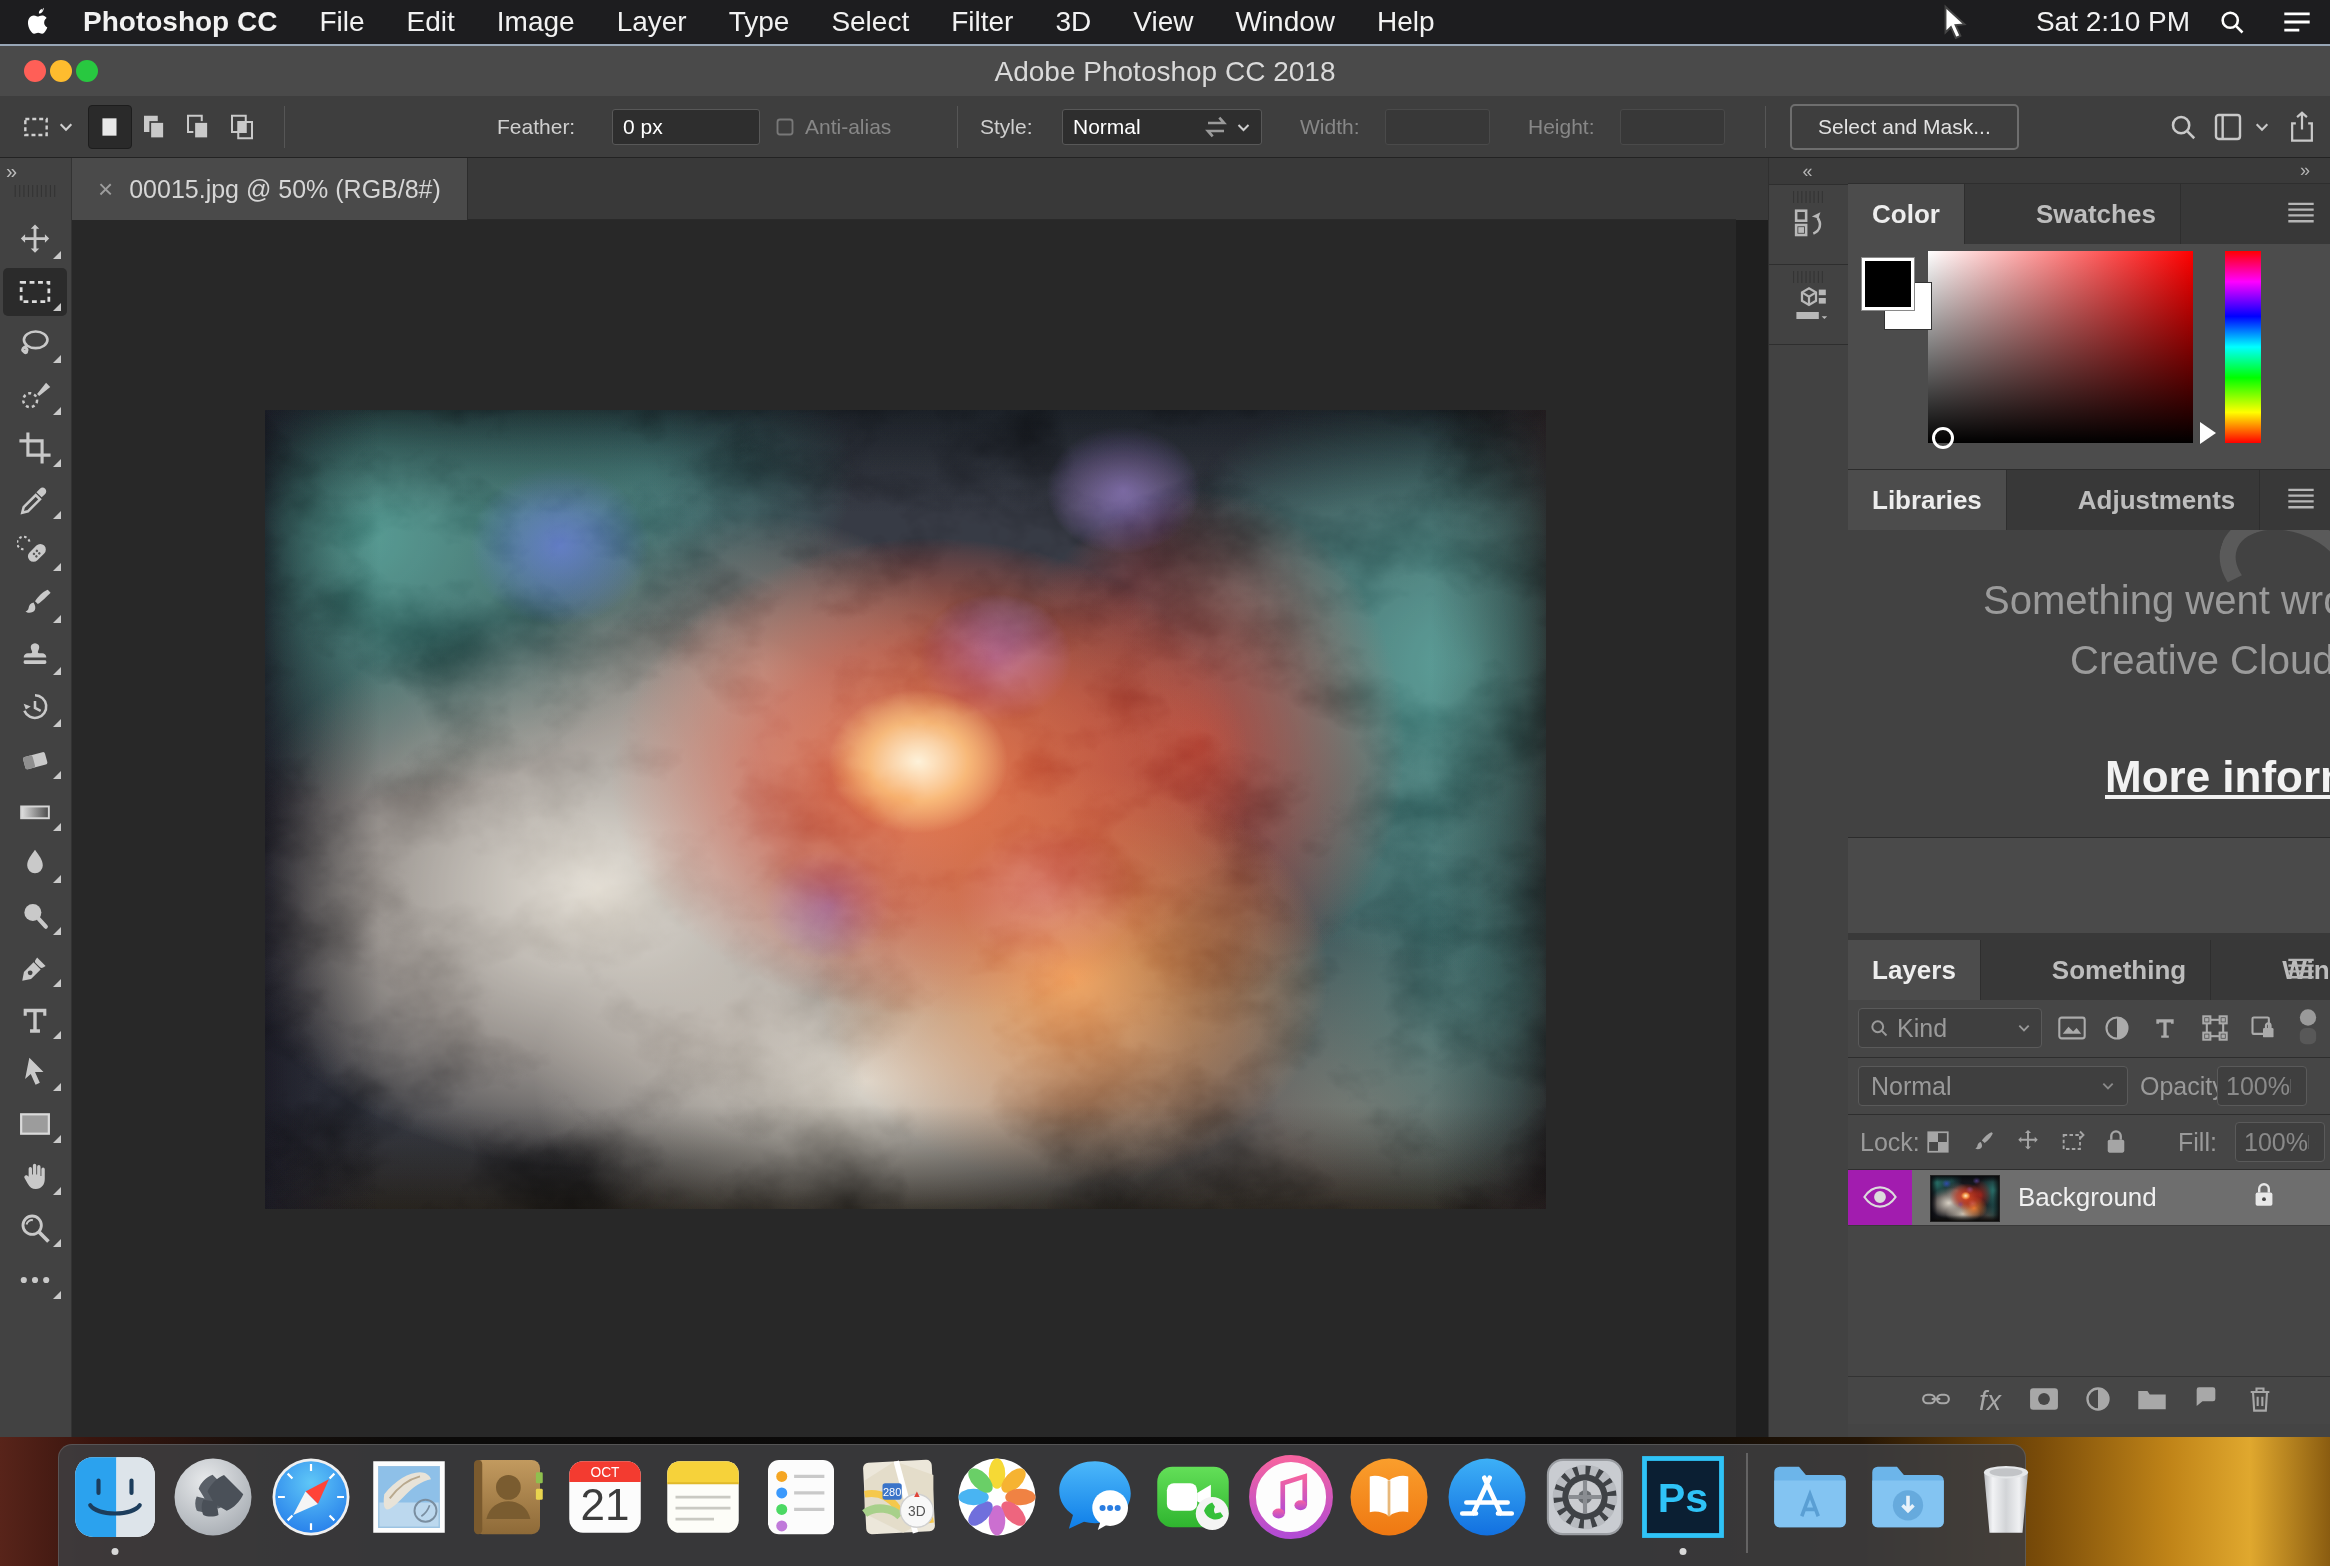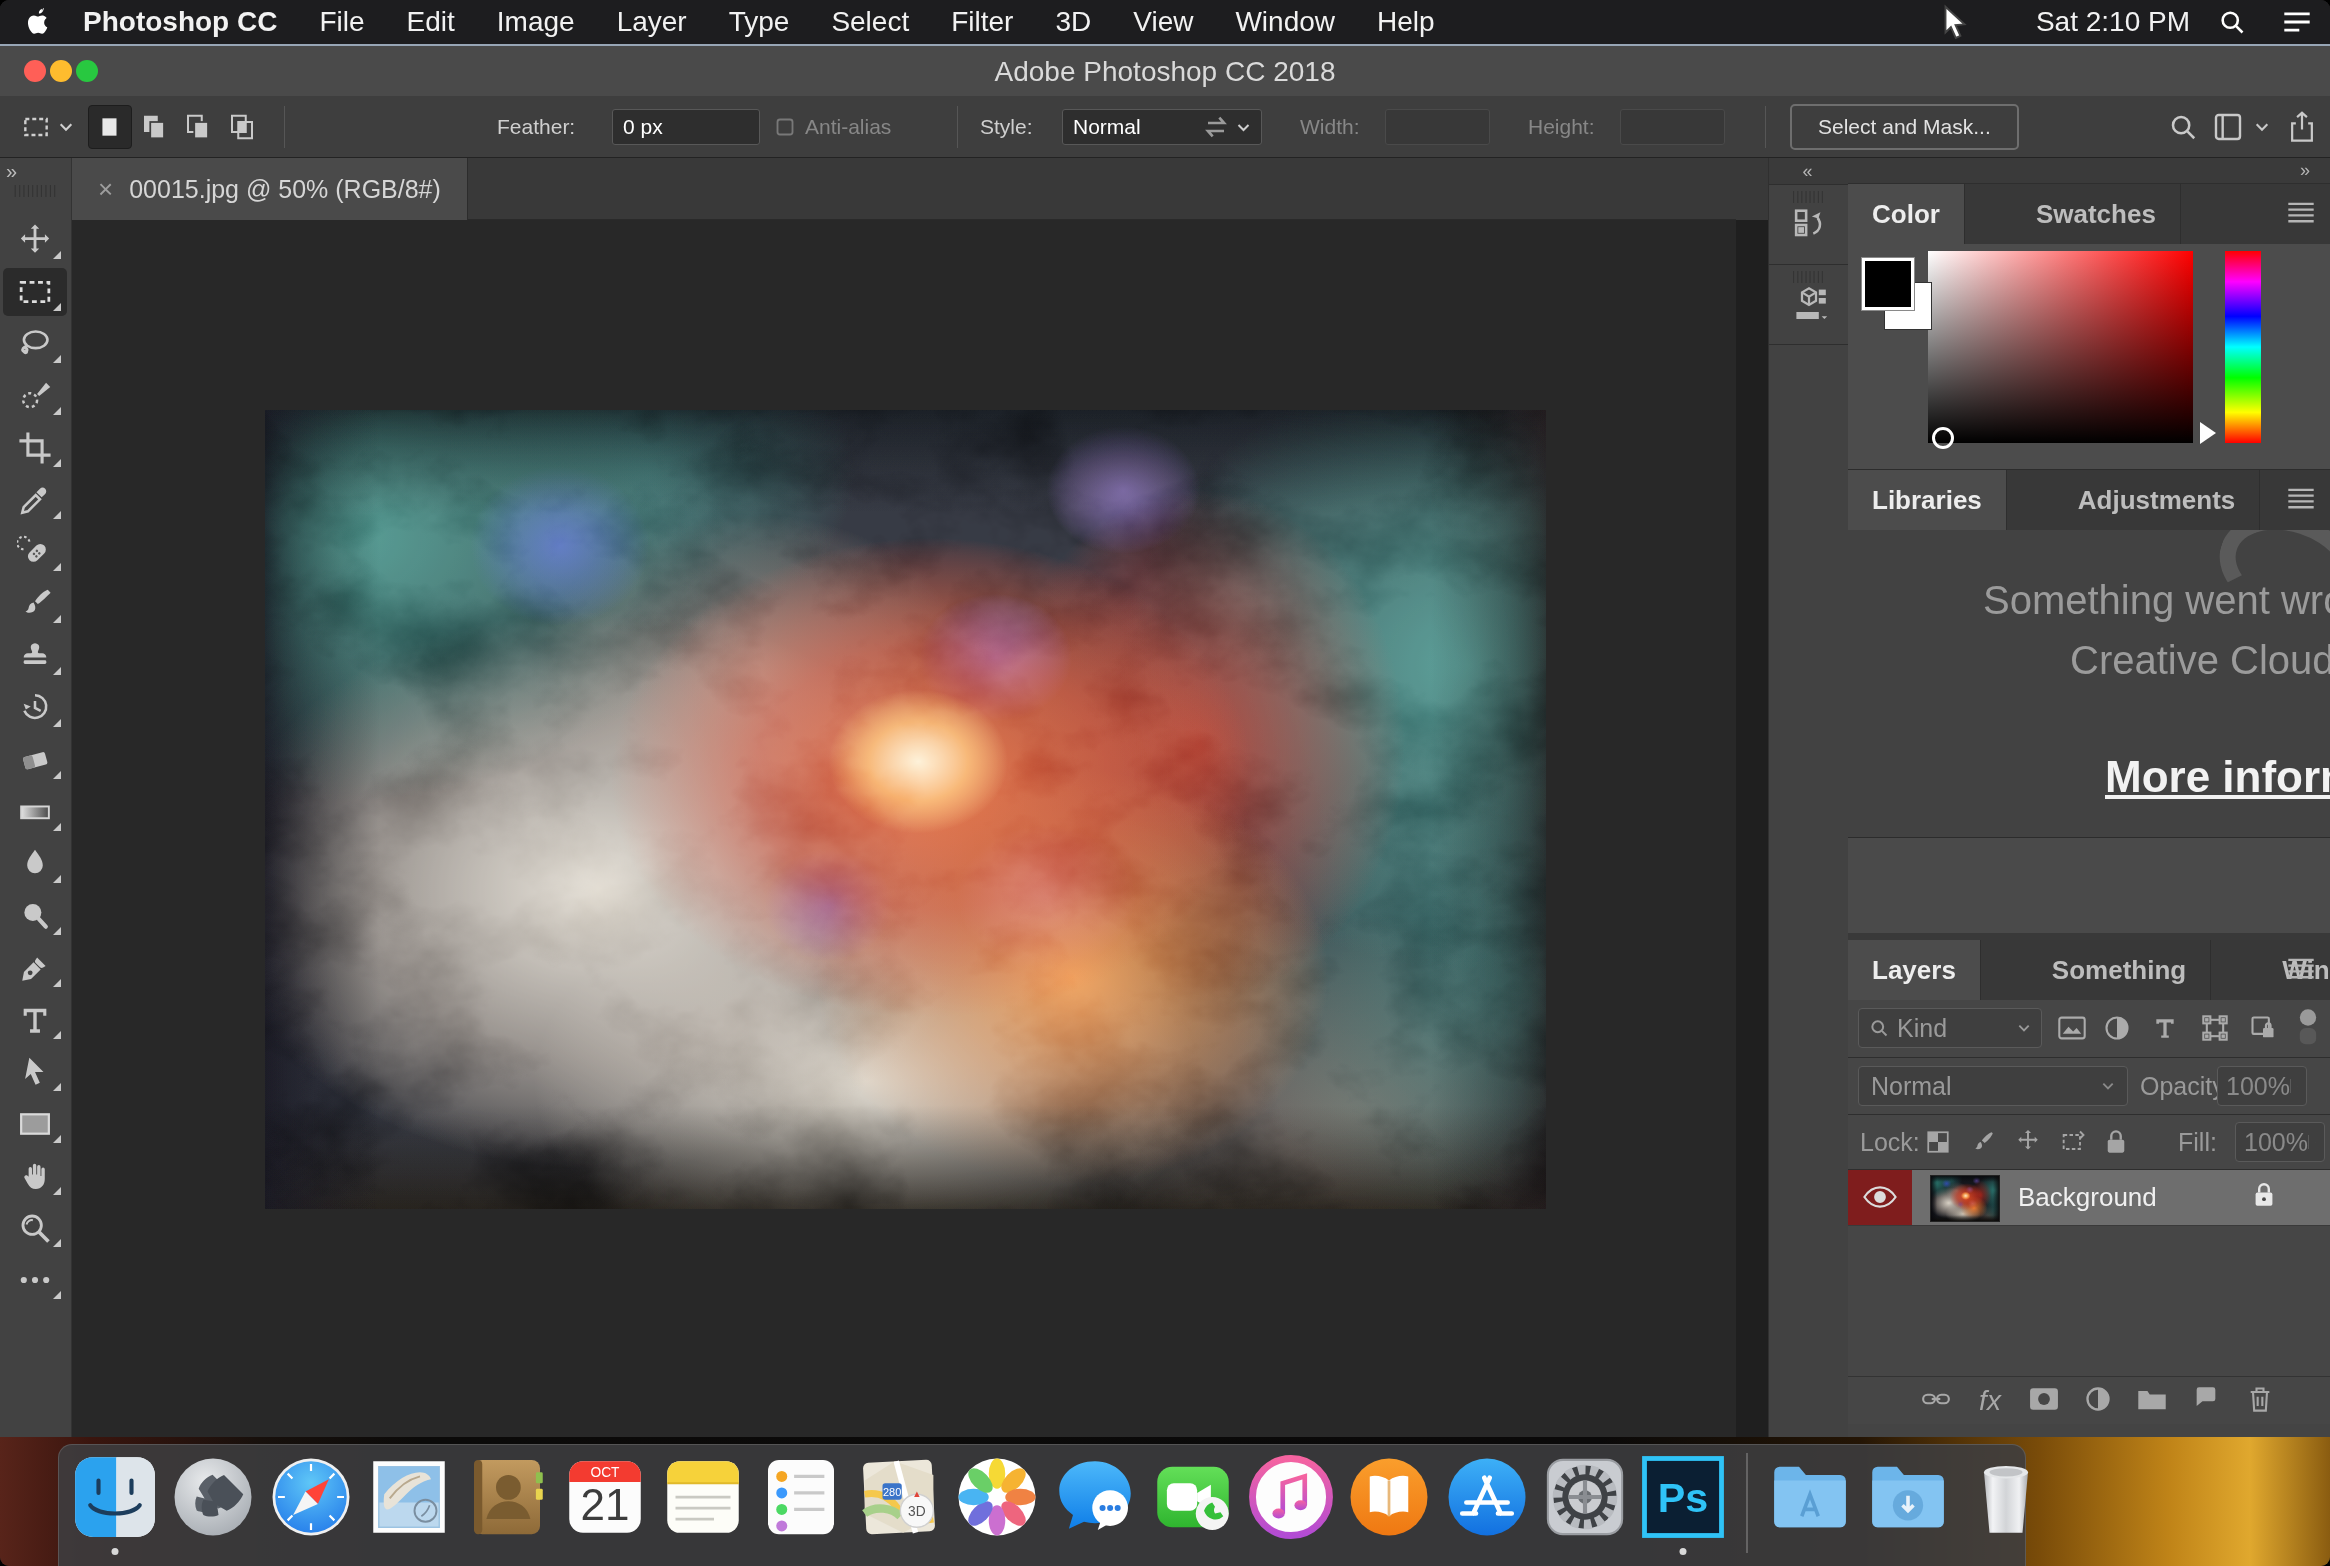--- a/index.html
+++ b/index.html
@@ -1,16 +1,16 @@
 <!DOCTYPE html>
 <html><head>
 <meta charset="utf-8">
 <style>
   html,body{margin:0;padding:0;background:#000;}
-  #screen{position:relative;width:2330px;height:1566px;overflow:hidden;font-family:"Liberation Sans",sans-serif;background:#272727;border-radius:9px;}
+  #screen{position:relative;width:2330px;height:1566px;overflow:hidden;font-family:"Liberation Sans",sans-serif;background:#272727;}
   
   #menubar{position:absolute;left:0;top:0;width:2330px;height:44px;background:#1d1d1f;display:flex;align-items:center;color:#f2f2f2;font-size:28px;}
   #menubar .apple{margin:0 14px 0 22px;display:flex;align-items:center;}
   #menubar .mitem{padding:0 21px;white-space:nowrap;}
   #menubar .mitem.bold{font-weight:bold;}
   #mb-right{margin-left:auto;display:flex;align-items:center;gap:0;}
   #mb-clock{font-size:28px;padding:0 10px;}
   .mb-ico{padding:0 18px;display:flex;align-items:center;}
   
   #titlebar{position:absolute;left:0;top:44px;width:2330px;height:52px;background:#4a4a4a;border-top:2px solid #98a6b6;box-sizing:border-box;}
@@ -110,21 +110,21 @@
   #blend-combo{position:absolute;left:10px;top:8px;width:270px;height:40px;padding:0 12px;font-size:25px;}
   #blend-combo .chev{margin-left:auto;color:#8a8a8a;}
   #opacity-label{position:absolute;left:292px;top:14px;}
   #opacity-box{position:absolute;left:369px;top:8px;width:90px;height:40px;padding:0 8px;color:#8a8a8a;}
   .valbox .chev{margin-left:auto;border-left:1px solid #5a5a5a;padding-left:6px;}
   #layers-lock{position:relative;height:54px;background:#464646;border-bottom:1px solid #2e2e2e;color:#9a9a9a;font-size:25px;}
   #lock-label{position:absolute;left:12px;top:13px;}
   .lk-ico{position:absolute;top:7px;width:40px;height:40px;display:flex;align-items:center;justify-content:center;color:#a5a5a5;}
   #fill-label{position:absolute;left:330px;top:13px;}
   #fill-box{position:absolute;left:387px;top:7px;width:90px;height:40px;padding:0 8px;color:#8a8a8a;}
-  #layer-row{position:relative;height:55px;background:#7f1d1d;border-bottom:1px solid #3a3a3a;}
+  #layer-row{position:relative;height:55px;background:#a21caf;border-bottom:1px solid #3a3a3a;}
   #layer-row .hl{position:absolute;left:64px;top:0;right:0;height:100%;background:#6e6e6e;}
   #eye{position:absolute;left:14px;top:12px;color:#dcdcdc;}
   #layer-thumb{position:absolute;left:82px;top:5px;width:68px;height:45px;border:1px solid #222;}
   #layer-name{position:absolute;left:170px;top:12px;color:#f0f0f0;font-size:26px;}
   #layer-lock-ico{position:absolute;left:404px;top:11px;color:#e8e8e8;}
   #layers-empty{height:150px;background:#464646;}
   #layers-bottombar{position:relative;height:47px;background:#464646;border-top:1px solid #333;}
   .bb-ico{position:absolute;top:50%;transform:translate(-50%,-50%);color:#a8a8a8;}
   
   #wallpaper{position:absolute;left:0;top:1437px;width:2330px;height:129px;background:linear-gradient(90deg,#58241a 0px,#3a150e 90px,#17100c 260px,#0b0a09 420px,#0a0909 1600px,#241505 1860px,#7a4c09 2040px,#c08418 2170px,#e0a82e 2250px,#8a5c10 2330px);}

